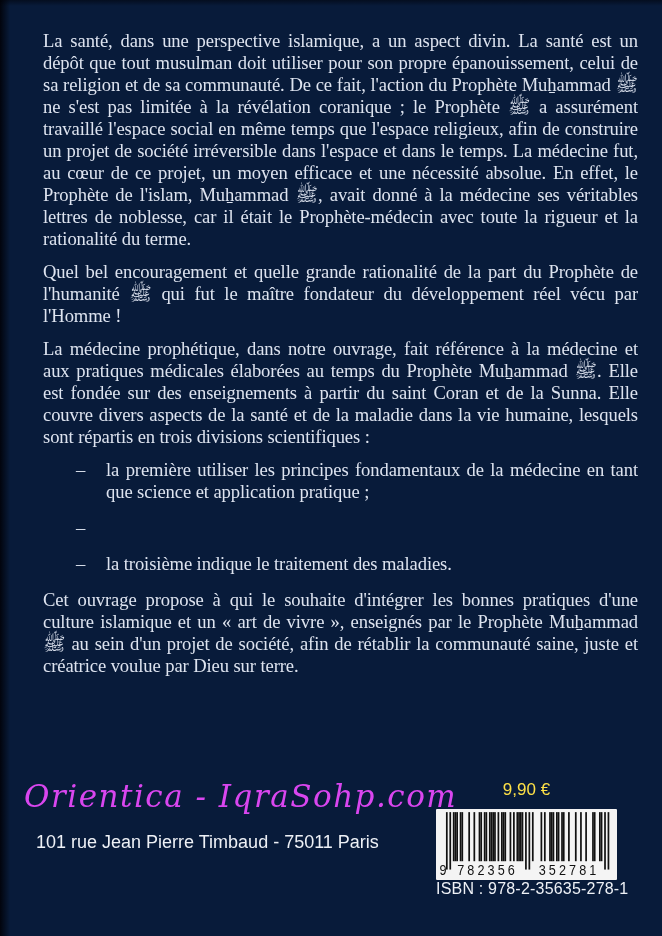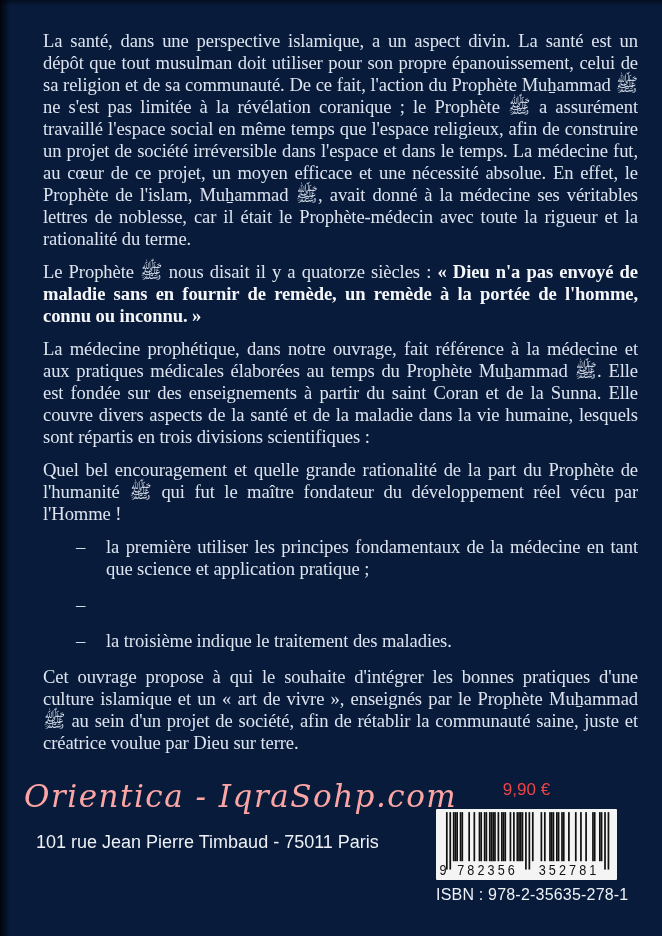--- a/index.html
+++ b/index.html
@@ -47,67 +47,64 @@
   }
   .publisher-address{
     position:absolute;left:36px;top:56px;
     font-family:"Liberation Sans","DejaVu Sans",sans-serif;
     font-size:18px;line-height:20.5px;
     white-space:nowrap;
   }
   .publisher-address b{font-weight:bold;}
   .commerce{position:absolute;left:436px;top:0;width:181px;text-align:center;
     font-family:"Liberation Sans","DejaVu Sans",sans-serif;}
-  .price{font-size:17px;margin:4px 0 9px 0;color:#ef4444;}
+  .price{font-size:17px;margin:4px 0 9px 0;color:#fde047;}
   .barcode-box{
     background:#f4f4f4;height:71px;border-radius:1px;
     padding:0;overflow:hidden;
   }
   .barcode-box svg{display:block;width:100%;height:100%;}
-  .isbn{font-size:16px;margin-top:6px;color:#eef1f6;white-space:nowrap;letter-spacing:.2px;}
+  .isbn{font-size:16px;color:#eef1f6;white-space:nowrap;letter-spacing:.2px;}
 </style>
 </head>
 <body>
 
 <div class="edge-left"></div>
 <div class="edge-top"></div>
 
 <div class="main-text">
   <p>
     <span>La santé, dans une perspective islamique, a un aspect divin. La santé est un dépôt que tout musulman doit utiliser pour son propre épanouissement, celui de sa religion et de sa communauté. De ce fait, l'action du Prophète Muẖammad ﷺ ne s'est pas limitée à la révélation coranique ; le Prophète ﷺ a assurément travaillé l'espace social en même temps que l'espace religieux, afin de construire un projet de société irréversible dans l'espace et dans le temps. La médecine fut, au cœur de ce projet, un moyen efficace et une nécessité absolue. En effet, le Prophète de l'islam, Muẖammad ﷺ, avait donné à la médecine ses véritables lettres de noblesse, car il était le Prophète-médecin avec toute la rigueur et la rationalité du terme.</span>
   </p>
   <p>
-    <span>Le Prophète ﷺ nous disait il y a quatorze siècles : </span><span class="quote-bold">« Dieu n'a pas envoyé de maladie sans en fournir de remède, un remède à la portée de l'homme, connu ou inconnu. »</span>
+    <span>Quel bel encouragement et quelle grande rationalité de la part du Prophète de l'humanité ﷺ qui fut le maître fondateur du développement réel vécu par l'Homme !</span>
   </p>
   <p>
     <span>La médecine prophétique, dans notre ouvrage, fait référence à la médecine et aux pratiques médicales élaborées au temps du Prophète Muẖammad ﷺ. Elle est fondée sur des enseignements à partir du saint Coran et de la Sunna. Elle couvre divers aspects de la santé et de la maladie dans la vie humaine, lesquels sont répartis en trois divisions scientifiques :</span>
-  </p>
-  <p>
-    <span>Quel bel encouragement et quelle grande rationalité de la part du Prophète de l'humanité ﷺ qui fut le maître fondateur du développement réel vécu par l'Homme !</span>
   </p>
   <div class="division-list">
     <div class="list-item">
       <span class="dash">–</span>
       <span class="item-text">la première utiliser les principes fondamentaux de la médecine en tant que science et application pratique ;</span>
     </div>
     <div class="list-item">
       <span class="dash">–</span>
     </div>
     <div class="list-item">
       <span class="dash">–</span>
       <span class="item-text">la troisième indique le traitement des maladies.</span>
     </div>
   </div>
   <p>
     <span>Cet ouvrage propose à qui le souhaite d'intégrer les bonnes pratiques d'une culture islamique et un « art de vivre », enseignés par le Prophète Muẖammad ﷺ au sein d'un projet de société, afin de rétablir la communauté saine, juste et créatrice voulue par Dieu sur terre.</span>
   </p>
 </div>
 
 <div class="footer">
-  <div class="publisher-logo" style="color:#fca5a5;">
+  <div class="publisher-logo" style="color:#d946ef;">
     <span>Orientica - IqraSohp.com</span>
   </div>
   <div class="publisher-address">
     <div>
       <span>101 rue Jean Pierre Timbaud - 75011 Paris</span>
     </div>
   </div>
 
   <div class="commerce">
     <div class="price">9,90 €</div>

